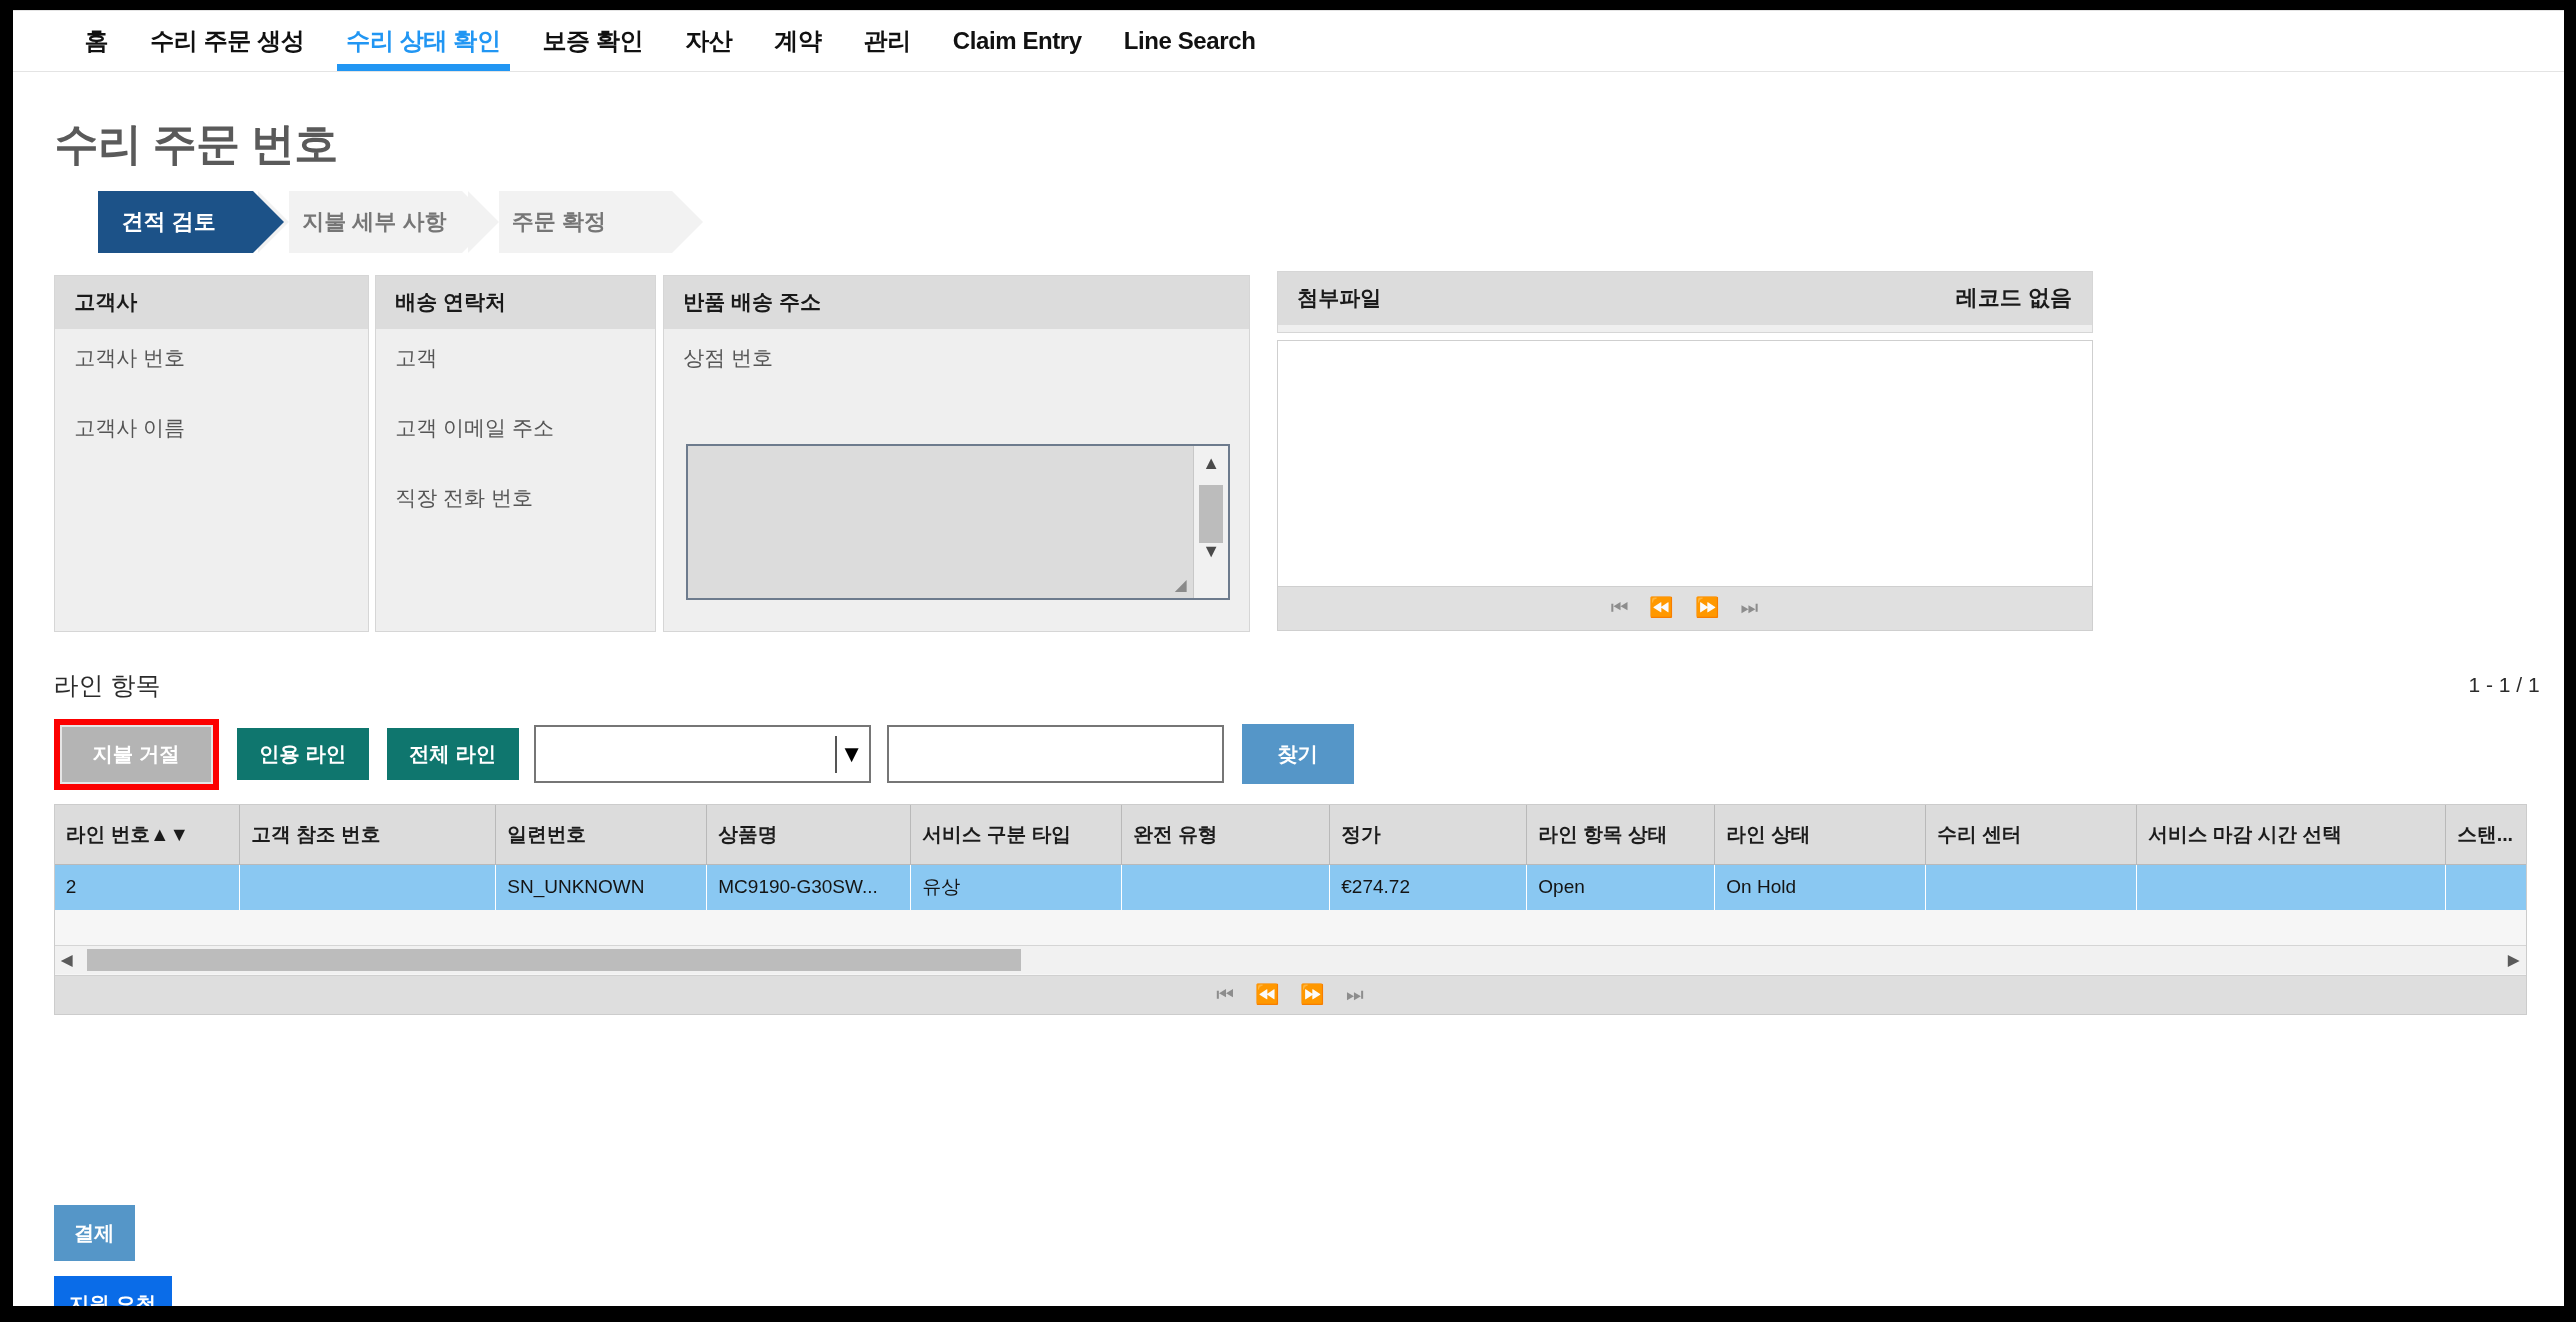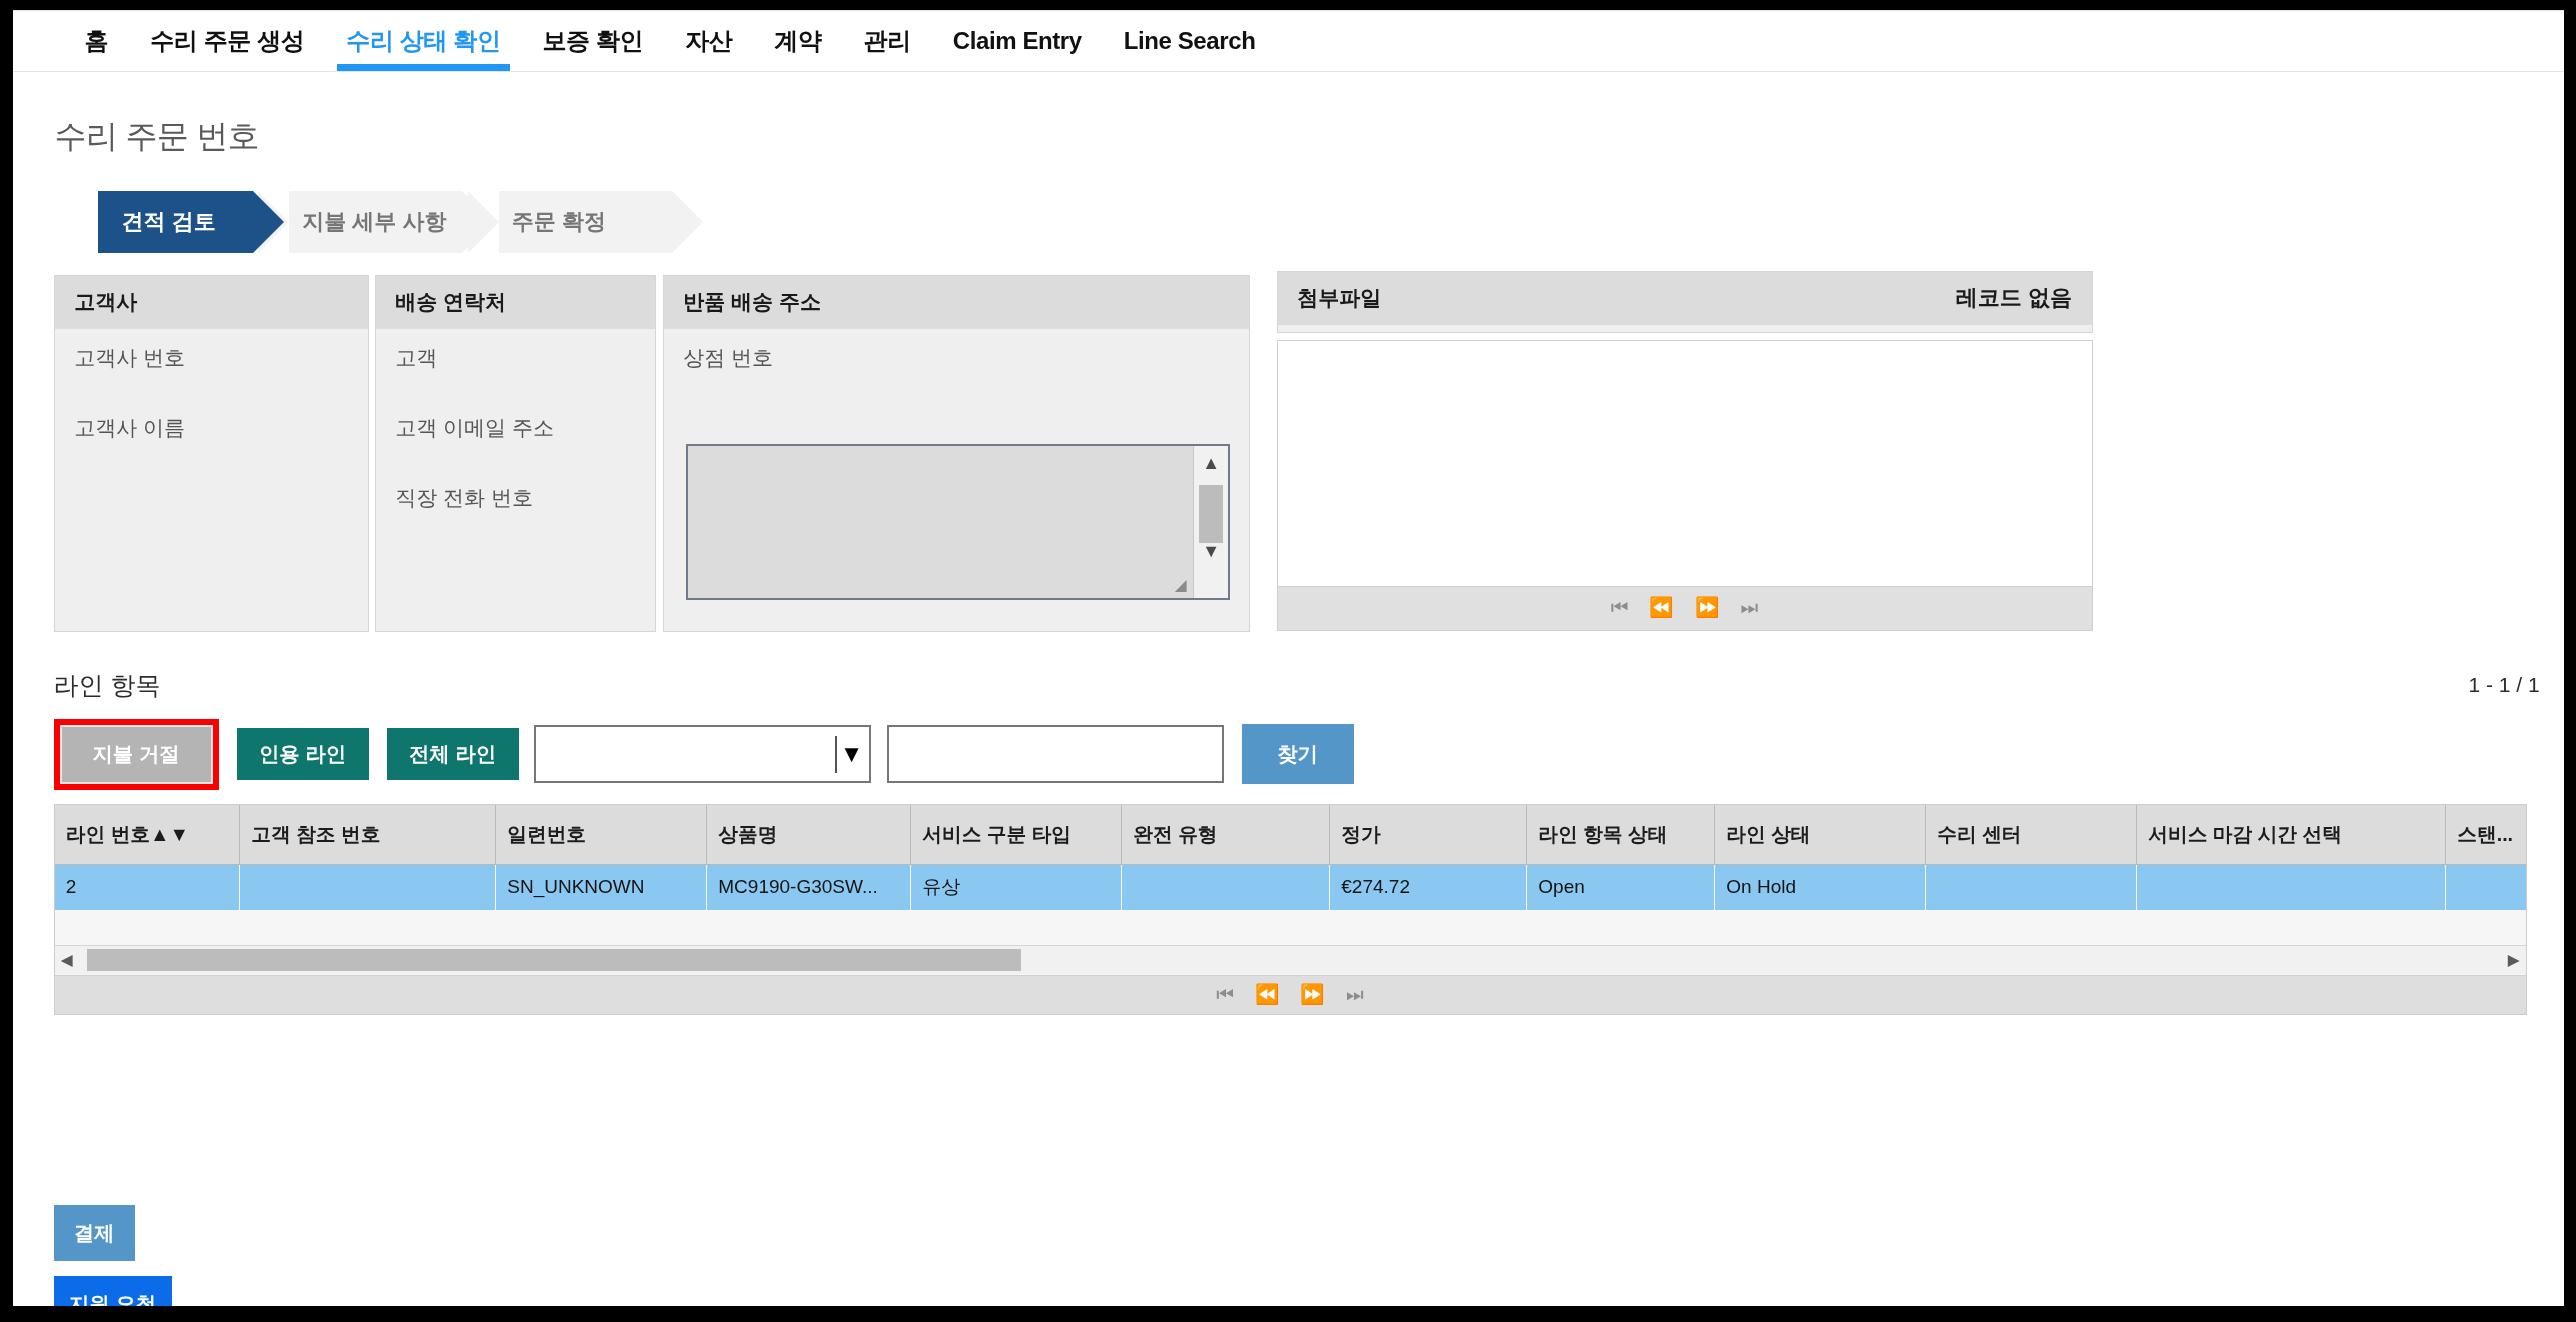--- a/index.html
+++ b/index.html
@@ -63,22 +63,22 @@
     bottom: 0px;
     height: 7px;
     background: #2196f3;
   }
 
   
   .page-title {
     position: absolute;
     left: 42px;
     top: 105px;
-    font-size: 32px;
-    font-weight: normal;
+    font-size: 44px;
+    font-weight: bold;
     color: #5a5a5a;
     letter-spacing: -0.7px;
   }
 
   
   .steps {
     position: absolute;
     left: 41px;
     top: 181px;
     display: flex;

